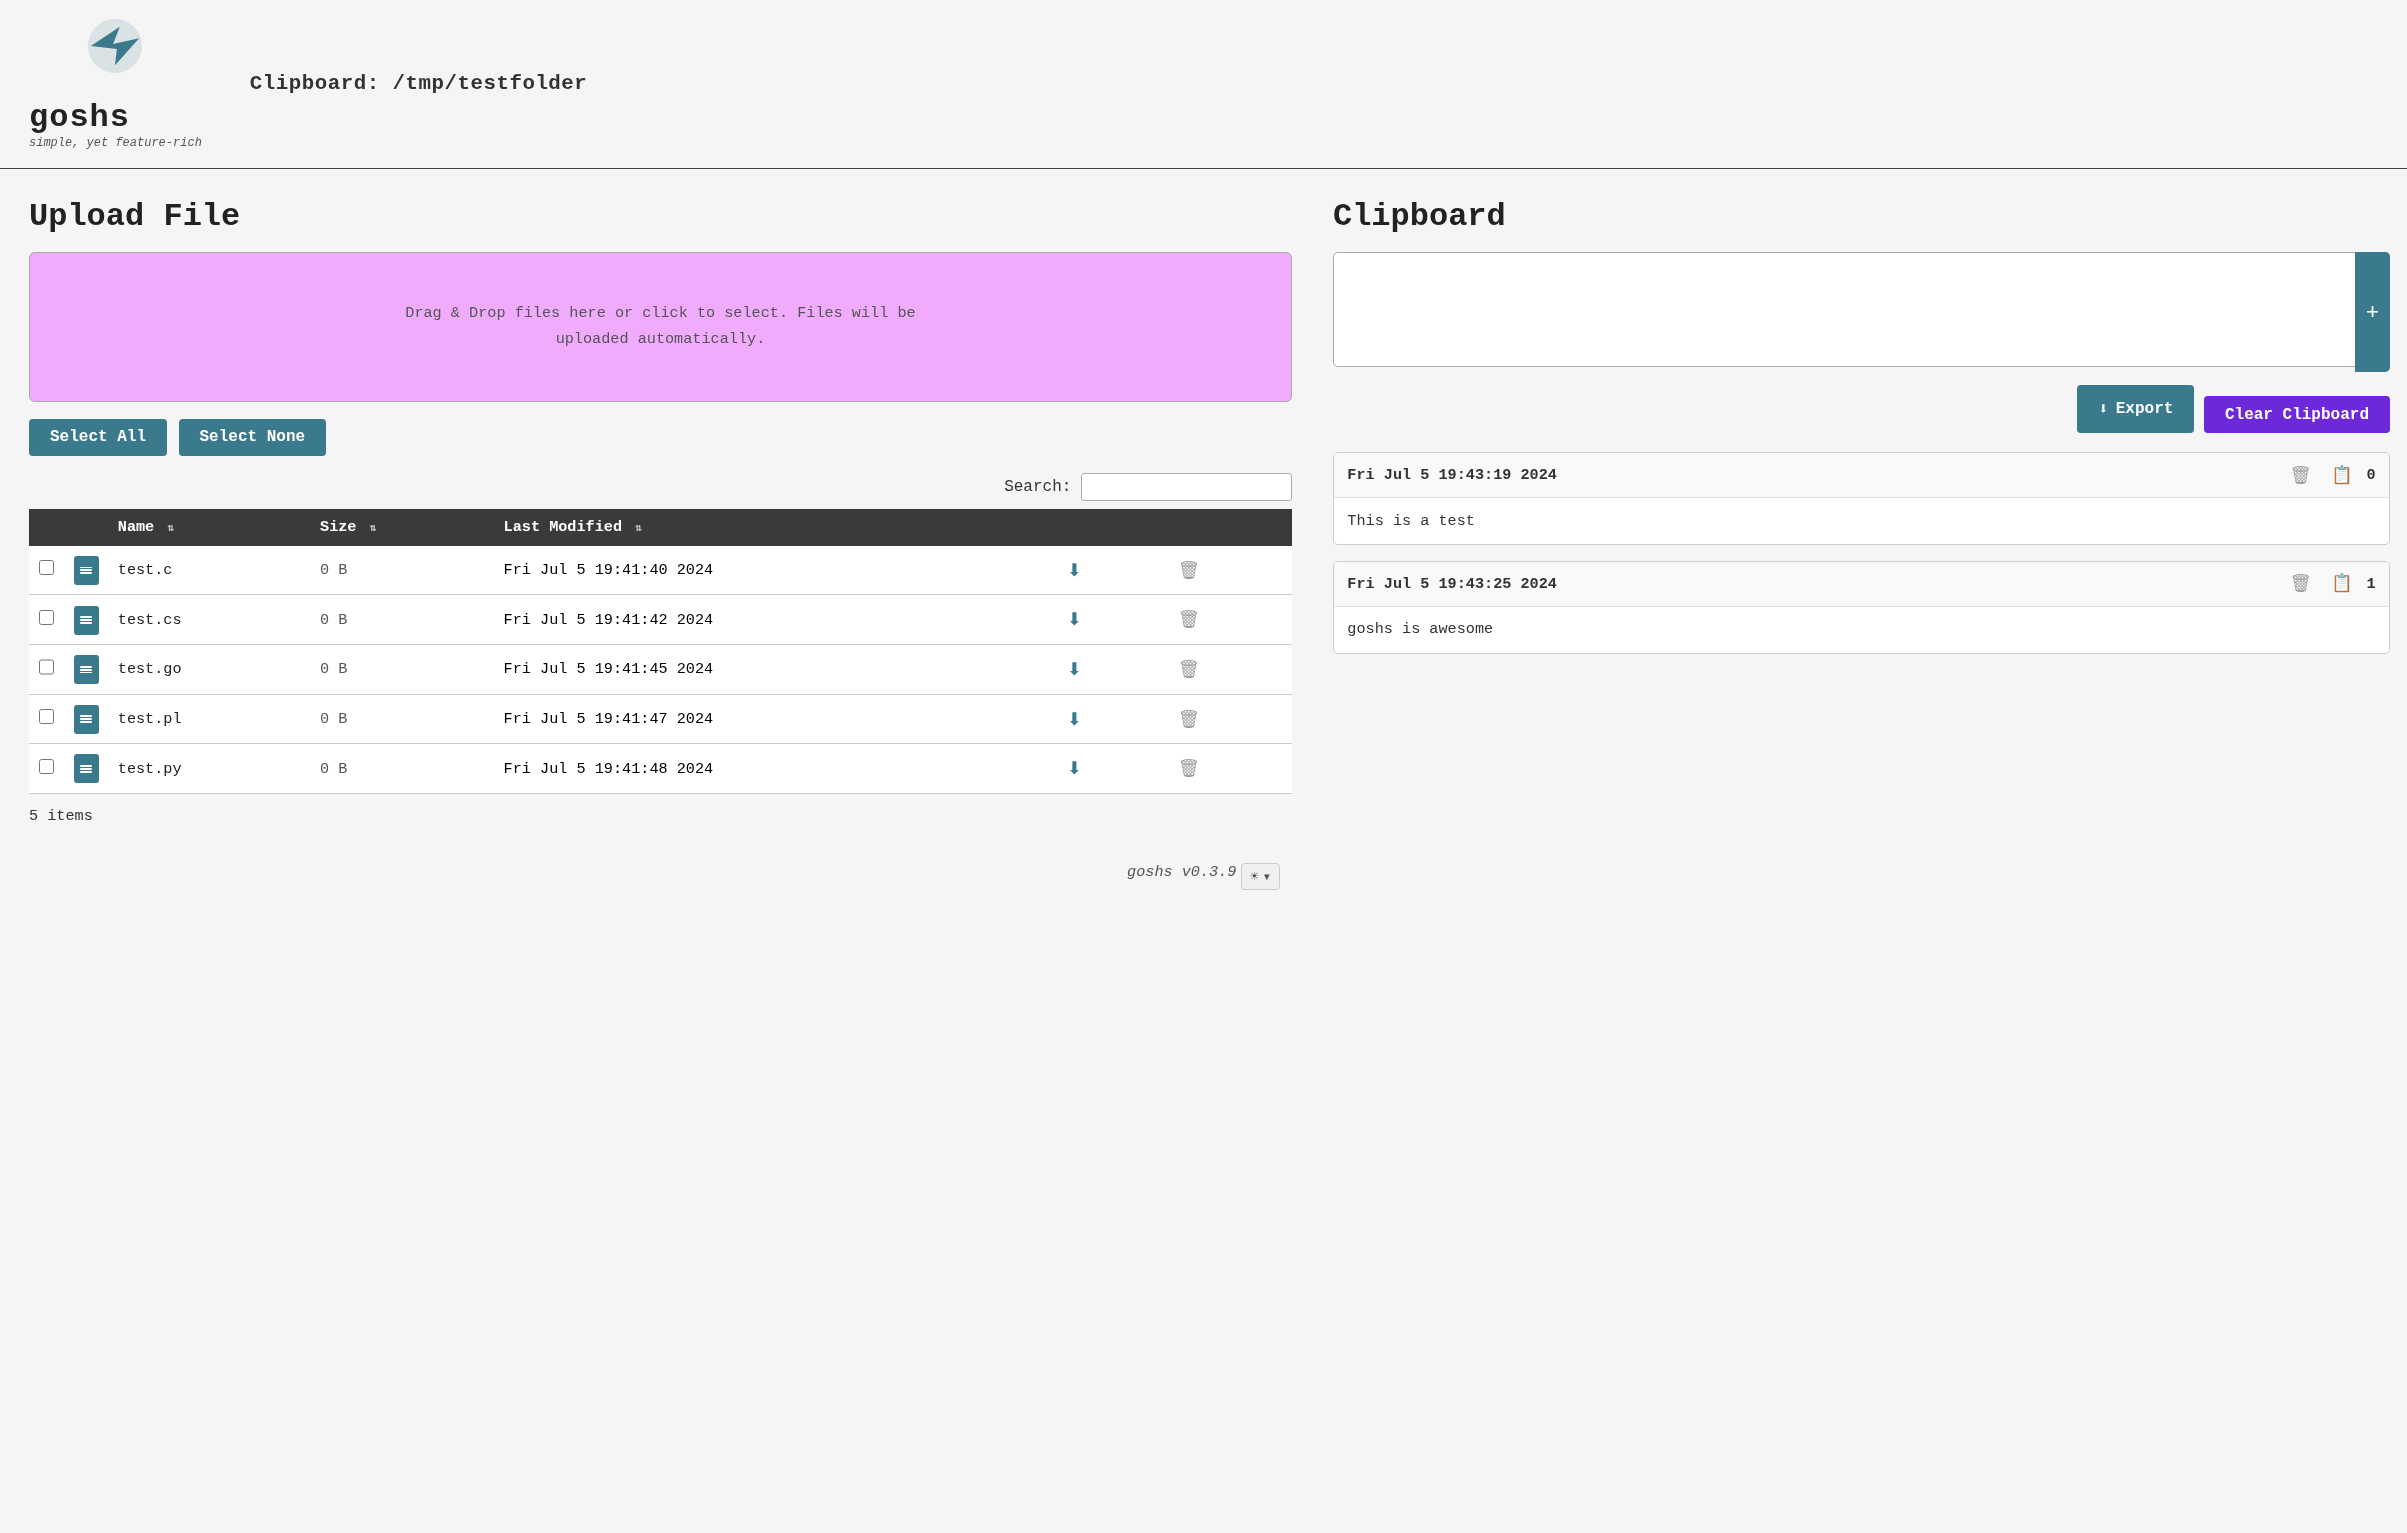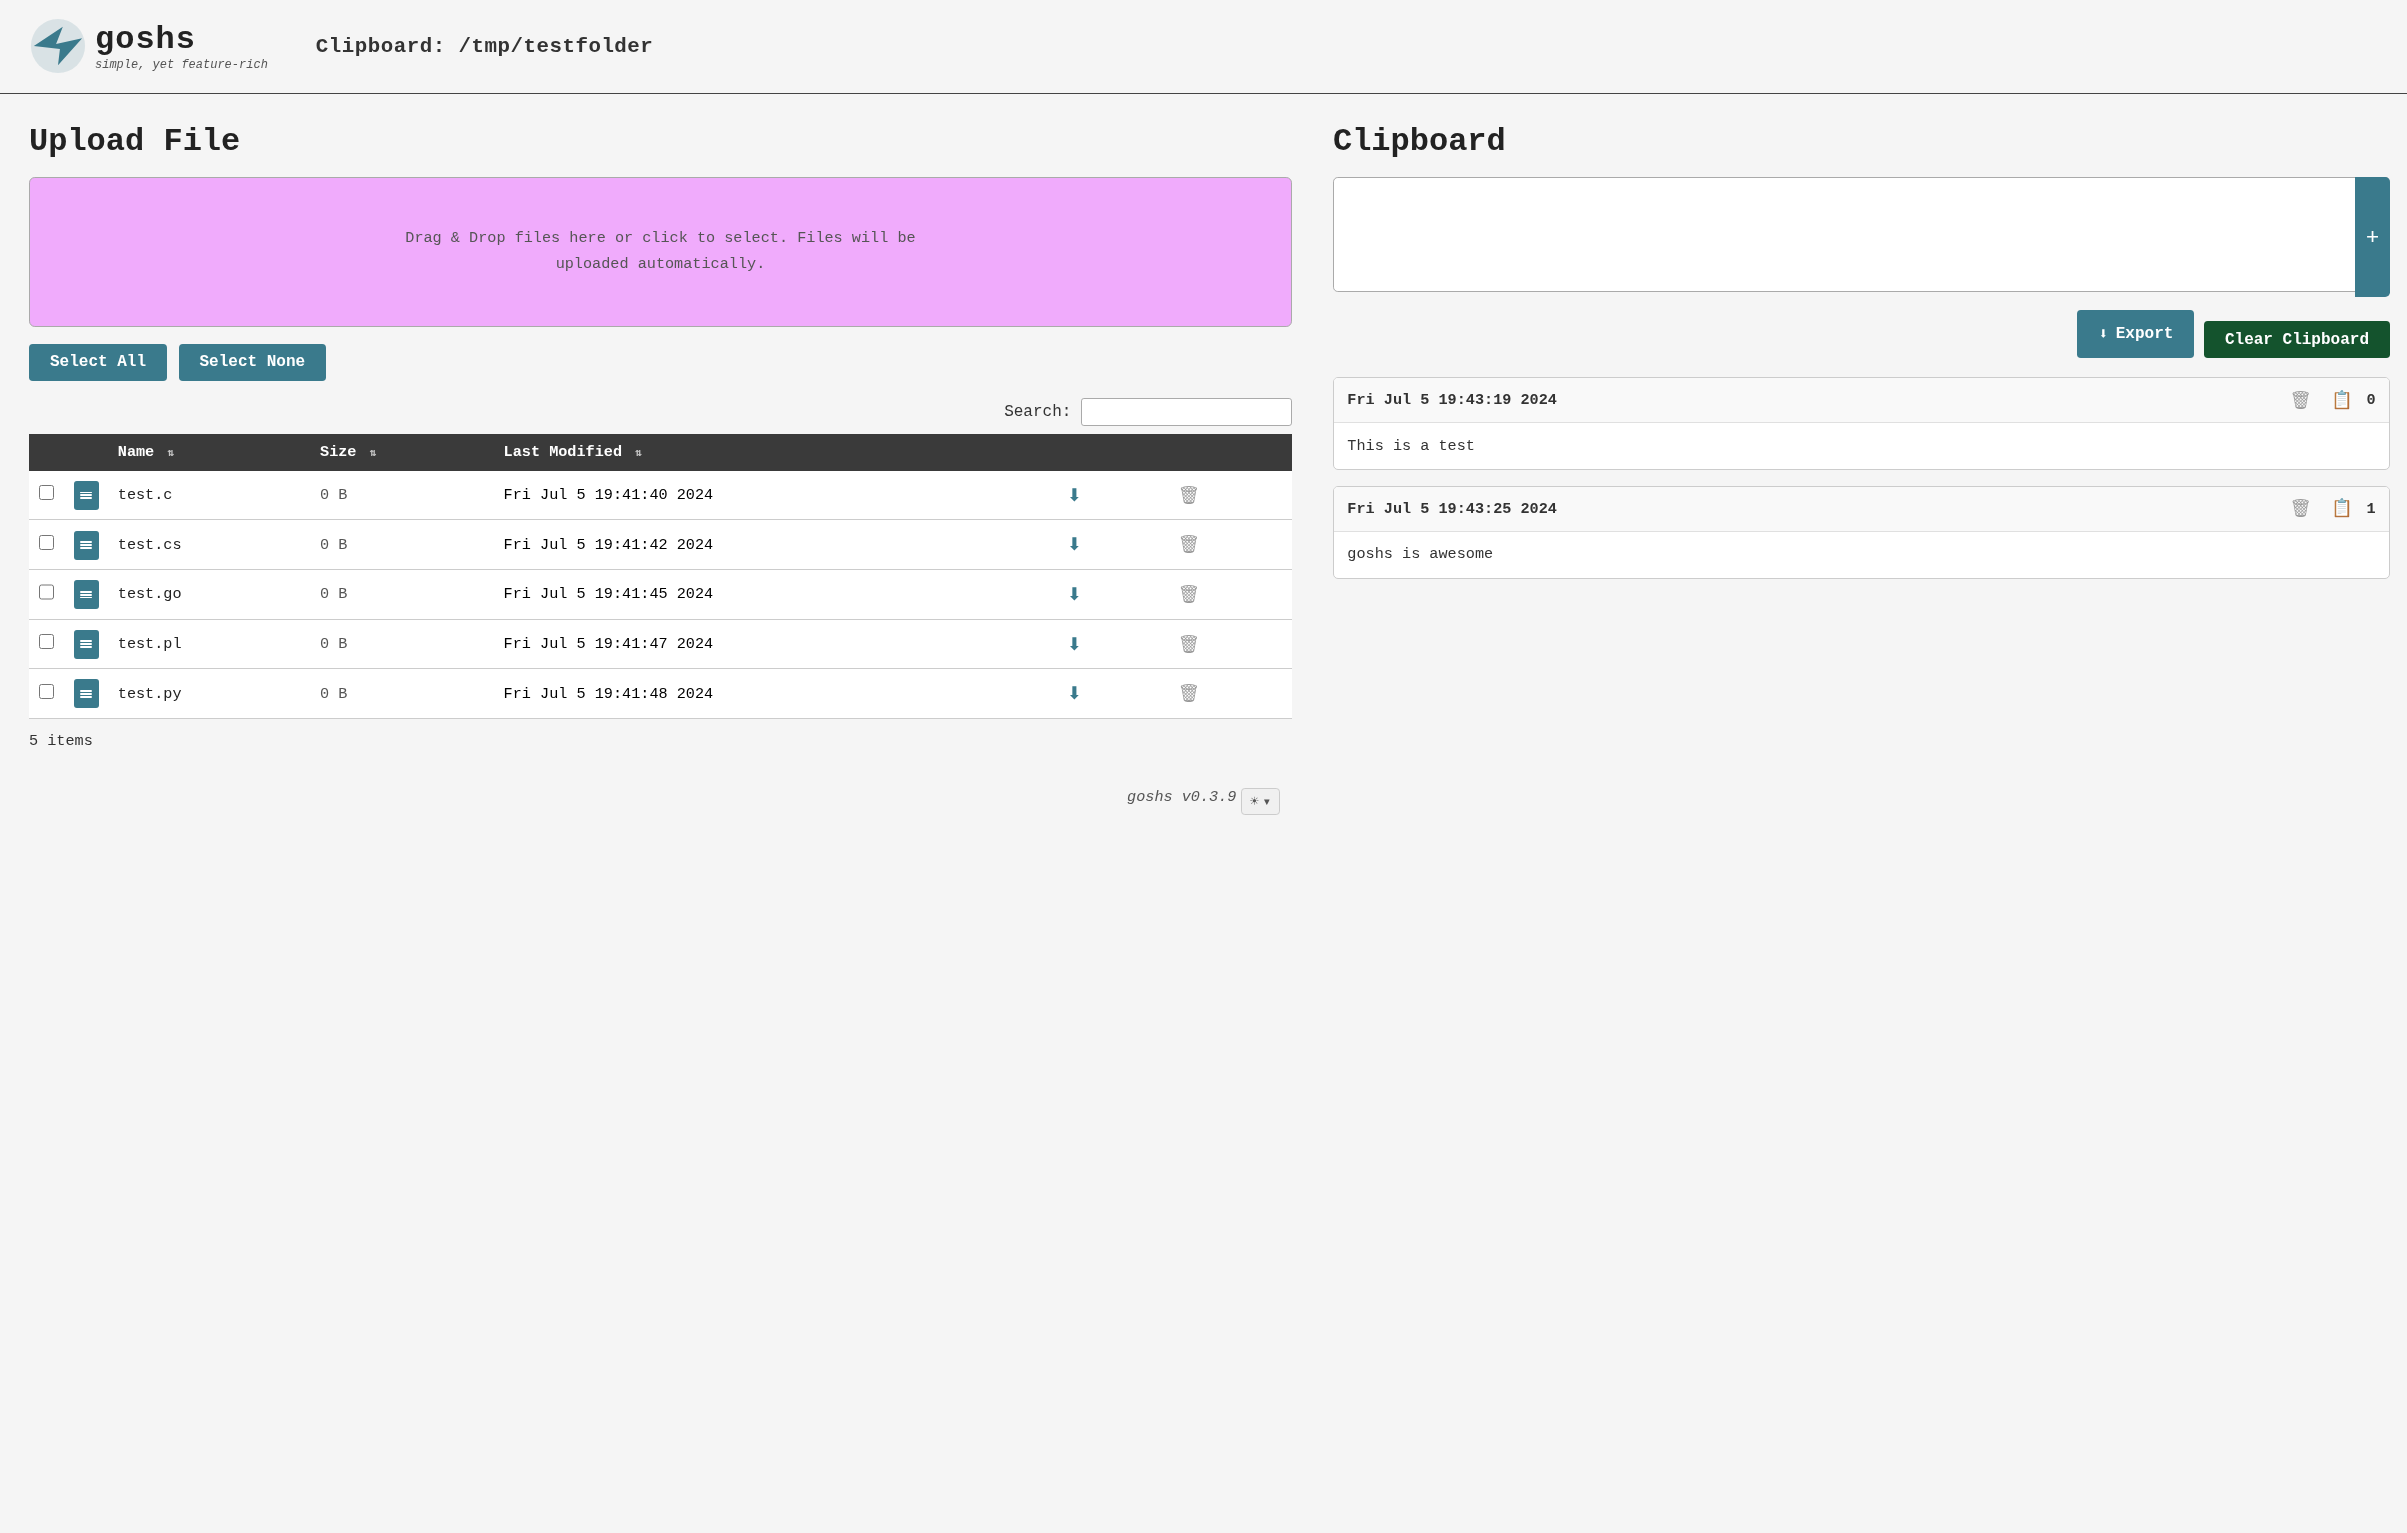--- a/index.html
+++ b/index.html
@@ -12,21 +12,22 @@
     header {
       display: flex;
       align-items: center;
       padding: 17.3px 29px;
       background: #f5f5f5;
       border-bottom: 1.9px solid #444;
     }
     .logo-area {
       display: flex;
       align-items: center;
-      gap: 8px;
+      gap: 24px;
+      flex-direction: column;
     }
     .logo-icon {
       width: 58px;
       height: 58px;
     }
     .logo-text-block {
       display: flex;
       flex-direction: column;
     }
     .logo-title {
@@ -235,21 +236,21 @@
       padding: 9.6px 21px;
       font-size: 1rem;
       font-family: 'Courier New', Courier, monospace;
       cursor: pointer;
       font-weight: bold;
       display: flex;
       align-items: center;
       gap: 7.7px;
     }
     .btn-clear {
-      background: #14532d;
+      background: #6d28d9;
       color: white;
       border: none;
       border-radius: 3.8px;
       padding: 9.6px 21px;
       font-size: 1rem;
       font-family: 'Courier New', Courier, monospace;
       cursor: pointer;
       font-weight: bold;
       margin-top: 11px;
     }

